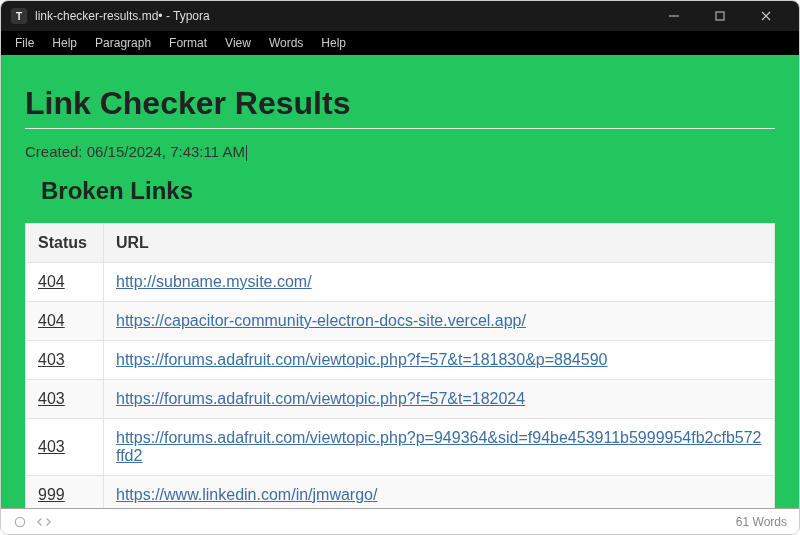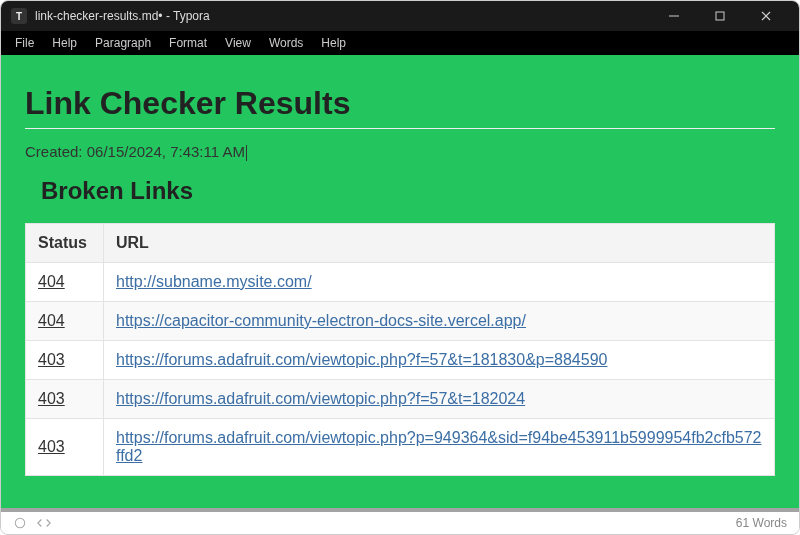--- a/index.html
+++ b/index.html
@@ -55,21 +55,21 @@
 }
 th, td {
   text-align: left; padding: 10px 12px; border: 1px solid #e3e3e3;
 }
 th { background: #f4f4f4; font-weight: 700; color: #333; }
 tbody tr:nth-child(even) td { background: #f9f9f9; }
 tbody tr:nth-child(odd) td { background: #fff; }
 td.status { width: 78px; text-decoration: underline; }
 a.link { color: #3b6ea5; text-decoration: underline; word-break: break-all; text-align: right; }
 .statusbar {
-  height: 26px; border-top: 4px solid #a3a3a3; display: flex;
+  height: 26px; border-top: 1px solid #a3a3a3; display: flex;
   align-items: center; padding: 0 12px; font-size: 12px; color: #888;
   background: #fff;
 }
 .statusbar .left { display: flex; align-items: center; gap: 10px; }
 .statusbar .right { margin-left: auto; }
 .sb-icon { width: 14px; height: 14px; display: flex; align-items: center; justify-content: center; }
 </style>
 </head>
 <body>
 
@@ -134,20 +134,24 @@
           <td><a class="link" href="#">https://forums.adafruit.com/viewtopic.php?f=57&amp;t=181830&amp;p=884590</a></td>
         </tr>
         <tr>
           <td class="status">403</td>
           <td><a class="link" href="#">https://forums.adafruit.com/viewtopic.php?f=57&amp;t=182024</a></td>
         </tr>
         <tr>
           <td class="status">403</td>
           <td><a class="link" href="#">https://forums.adafruit.com/viewtopic.php?p=949364&amp;sid=f94be453911b5999954fb2cfb572ffd2</a></td>
         </tr>
+        <tr>
+          <td class="status">999</td>
+          <td><a class="link" href="#">https://www.linkedin.com/in/jmwargo/</a></td>
+        </tr>
       </tbody>
   </table>
 </div>
 
 <div class="statusbar">
   <div class="left">
     <span class="sb-icon">
       <svg viewBox="0 0 14 14" width="12" height="12">
           <circle cx="7" cy="7" r="5.5" fill="none" stroke="#aaa" stroke-width="1.2"></circle>
         </svg>

